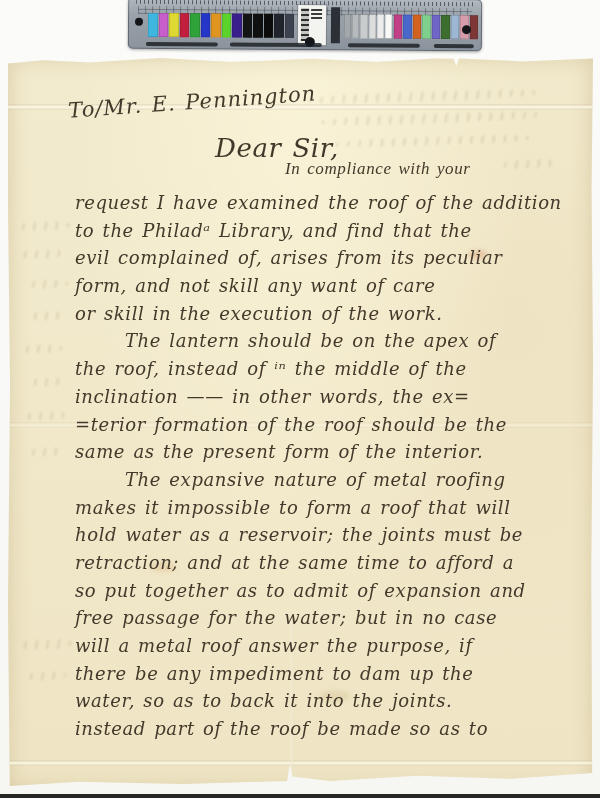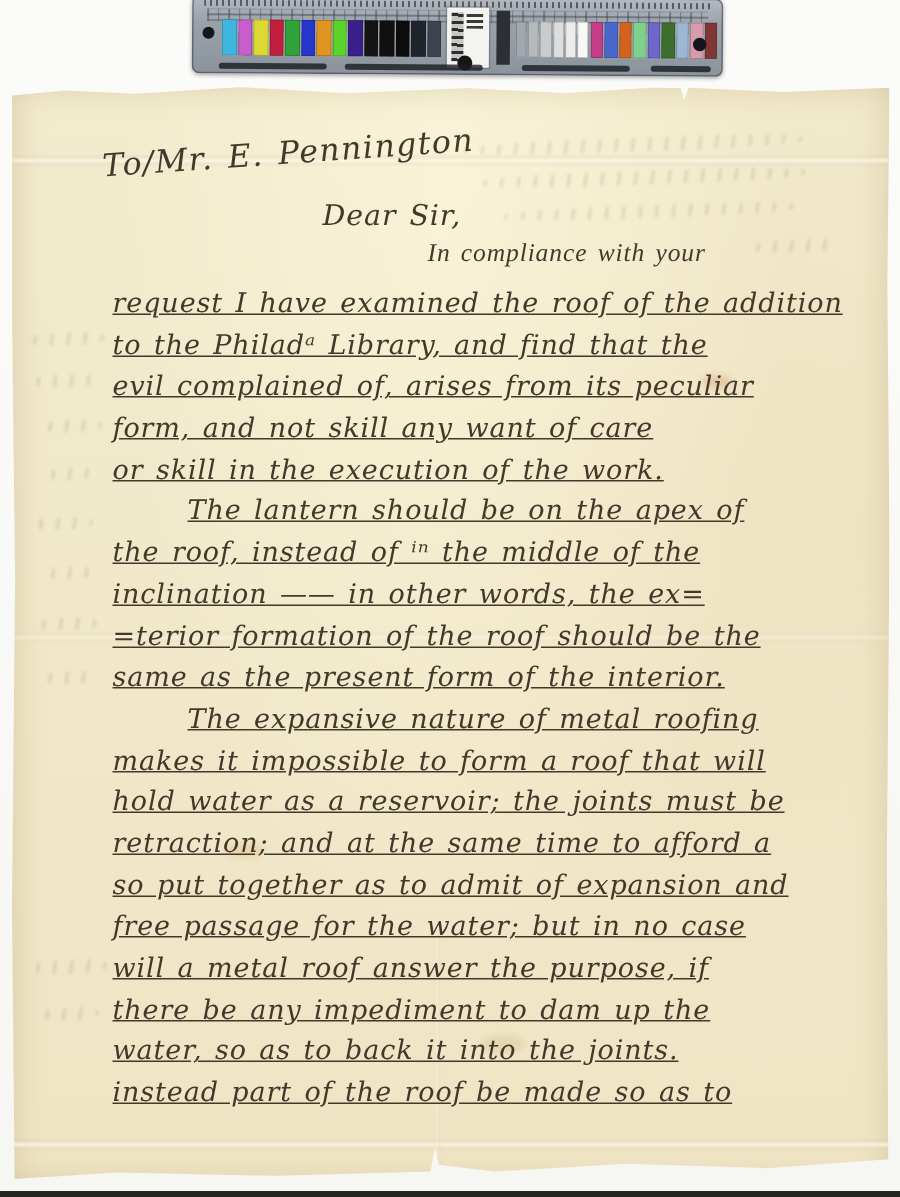--- a/index.html
+++ b/index.html
@@ -54,24 +54,24 @@
   .crease-h{position:absolute;left:0;width:100%;height:6px;filter:blur(.6px);
     background:linear-gradient(to bottom, rgba(120,95,50,.12), rgba(255,252,235,.8) 50%, rgba(120,95,50,.10));}
   .crease-v{position:absolute;width:3px;filter:blur(.8px);
     background:linear-gradient(to right, rgba(120,95,50,.10), rgba(255,252,235,.7) 50%, rgba(120,95,50,.12));}
   .ghost{position:absolute;opacity:.55;filter:blur(1px);transform:rotate(-2deg);border-radius:40%/60%;
     background:repeating-linear-gradient(100deg, transparent 0 5px, rgba(148,140,108,.45) 5px 7px, transparent 7px 11px);}
   .stain{position:absolute;border-radius:50%;filter:blur(2px);}
   
   .hw{color:#43392b;font-style:italic;letter-spacing:.6px;word-spacing:2px;white-space:nowrap;}
   .addressee{position:absolute;left:60px;top:33px;font-size:21px;transform:rotate(-4deg);letter-spacing:1px;}
-  .salutation{position:absolute;left:207px;top:76px;font-size:19px;}
+  .salutation{position:absolute;left:207px;top:76px;font-size:26px;}
   .opening{position:absolute;left:277px;top:102px;font-size:17px;font-family:Liberation Serif, serif;}
   .bodytext{position:absolute;left:67px;top:132px;width:500px;}
-  .bl{height:27.7px;line-height:27.7px;font-size:18px;text-decoration:underline;}
+  .bl{height:27.7px;line-height:27.7px;font-size:18px;}
   .bl.indent{text-indent:50px;}
   .bottom-strip{position:absolute;left:0;bottom:0;width:600px;height:4px;background:#262622;}
 </style>
 </head>
 <body>
 
 <div class="stage">
 
   <div class="colorbar">
     <div class="cb-ruler"></div>

